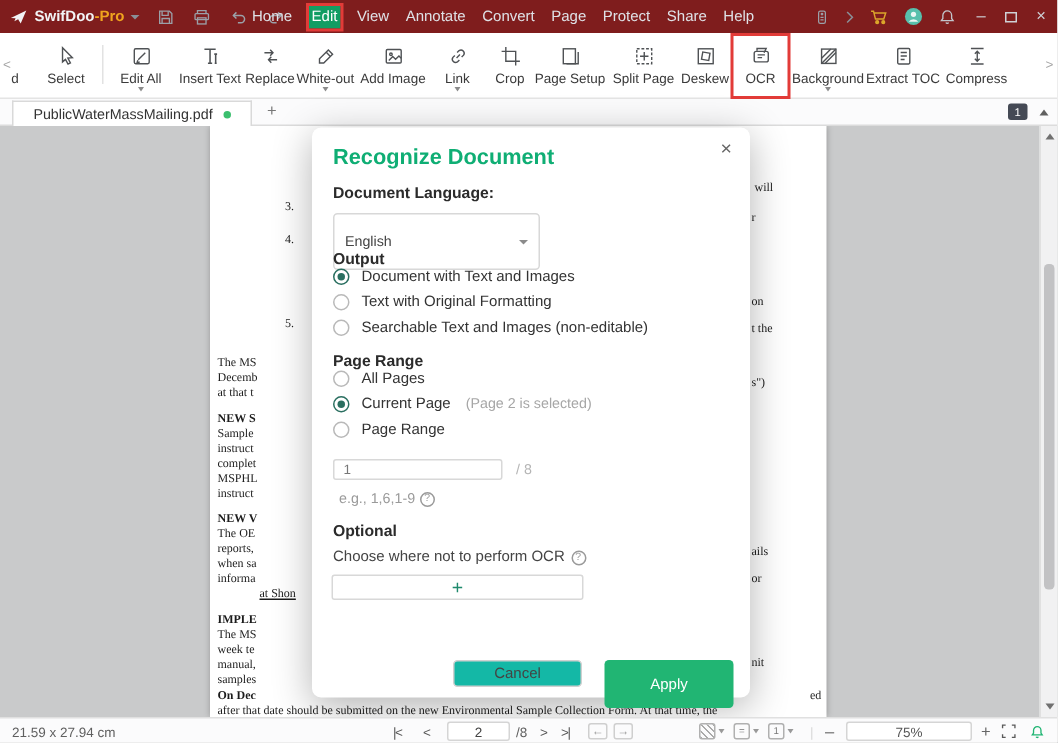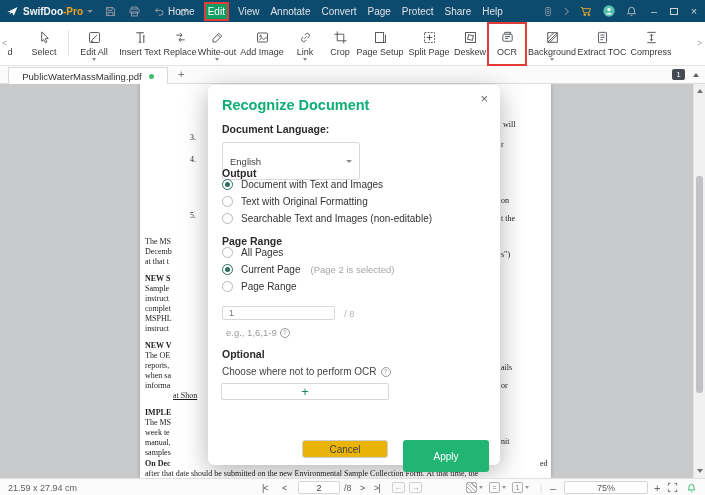--- a/index.html
+++ b/index.html
@@ -1,21 +1,21 @@
 <!DOCTYPE html>
 <html><head>
 <meta charset="utf-8">
 <style>
   * { margin:0; padding:0; box-sizing:border-box; }
   html,body { width:705px; height:495px; }
   body { font-family:"Liberation Sans", sans-serif; background:#fff; }
   #app { position:relative; width:705px; height:495px; overflow:hidden; background:#fff; }
 
   
-  #titlebar { position:absolute; left:0; top:0; width:705px; height:22px; background:#0c4a6e; display:flex; align-items:center; }
+  #titlebar { position:absolute; left:0; top:0; width:705px; height:22px; background:#7f1d1d; display:flex; align-items:center; }
   .logo-wrap { display:flex; align-items:center; margin-left:6px; }
   .logo-name { font-size:10px; font-weight:bold; color:#f2f3f5; margin-left:4px; }
   .logo-suffix { font-size:10px; font-weight:bold; color:#f0a41e; }
   .logo-caret { width:0;height:0;border-left:3px solid transparent;border-right:3px solid transparent;border-top:3.5px solid #8a8f97; margin-left:4px; }
   .tb-ico { margin-left:11px; display:flex; align-items:center; }
   #menu { position:absolute; left:168px; top:0; height:22px; display:flex; align-items:center; gap:11px; }
   .menu-item { font-size:10px; color:#dfe1e6; cursor:default; }
   .menu-item.active { background:#129d63; color:#fff; padding:2px 2px; outline:2px solid #e23b38; }
   #tb-right { position:absolute; right:4px; top:0; height:22px; display:flex; align-items:center; gap:9px; }
   .win-btn { color:#cfd1d6; font-size:11px; width:14px; text-align:center; }
@@ -67,21 +67,21 @@
   .radio.on { border-color:#2a6f60; }
   .radio.on .dot { display:block; }
   .radio-text { font-size:10px; color:#333; }
   .radio-note { font-size:9.5px; color:#a6a6a6; margin-left:2px; }
   #range-input { position:absolute; left:14px; top:221px; width:113px; height:14px; border:1px solid #d8d8d8; border-radius:2px; font-size:9px; color:#777; padding-left:6px; font-family:"Liberation Sans",sans-serif; }
   #range-total { position:absolute; left:136px; top:223px; font-size:9.5px; color:#b5b5b5; }
   #range-hint { position:absolute; left:18px; top:242px; font-size:9.5px; color:#9a9a9a; display:flex; align-items:center; gap:3px; }
   .help-circle { width:10px; height:10px; border:1px solid #9a9a9a; border-radius:50%; font-size:7px; color:#9a9a9a; display:inline-flex; align-items:center; justify-content:center; }
   #optional-hint { position:absolute; left:14px; top:281px; font-size:10px; color:#444; display:flex; align-items:center; gap:4px; }
   #add-area { position:absolute; left:13px; top:298px; width:168px; height:17px; border:1px solid #d8d8d8; border-radius:2px; display:flex; align-items:center; justify-content:center; font-size:13px; color:#1f8a6d; }
-  #btn-cancel { position:absolute; left:94px; top:355px; width:86px; height:18px; border:1px solid #d0d0d0; border-radius:3px; background:#eab308; font-size:10px; color:#444; display:flex; align-items:center; justify-content:center; }
+  #btn-cancel { position:absolute; left:94px; top:355px; width:86px; height:18px; border:1px solid #d0d0d0; border-radius:3px; background:#14b8a6; font-size:10px; color:#444; display:flex; align-items:center; justify-content:center; }
   #btn-apply { position:absolute; left:195px; top:355px; width:86px; height:32px; border-radius:3px; background:#21b573; font-size:10px; color:#fff; display:flex; align-items:center; justify-content:center; }
 
   
   #statusbar { position:absolute; left:0; top:478px; width:705px; height:17px; background:#fbfbfc; border-top:1px solid #e0e0e0; font-size:9px; color:#5f5f5f; z-index:40; }
   .sb-abs { position:absolute; top:0; height:17px; display:flex; align-items:center; }
   #page-size { left:8px; }
   .navg { font-size:9px; color:#555; letter-spacing:-1px; }
   #page-input { position:absolute; left:298px; top:2px; width:42px; height:13px; border:1px solid #d5d5d5; border-radius:2px; text-align:center; font-size:9px; color:#444; font-family:"Liberation Sans",sans-serif; background:#fff; }
   .mini-box { width:13px; height:11px; border:1px solid #cfcfcf; border-radius:2px; display:flex; align-items:center; justify-content:center; font-size:8px; color:#999; }
   .sbox { width:11px; height:11px; border:1px solid #b0b0b0; border-radius:2px; display:flex; align-items:center; justify-content:center; font-size:6.5px; color:#777; }

